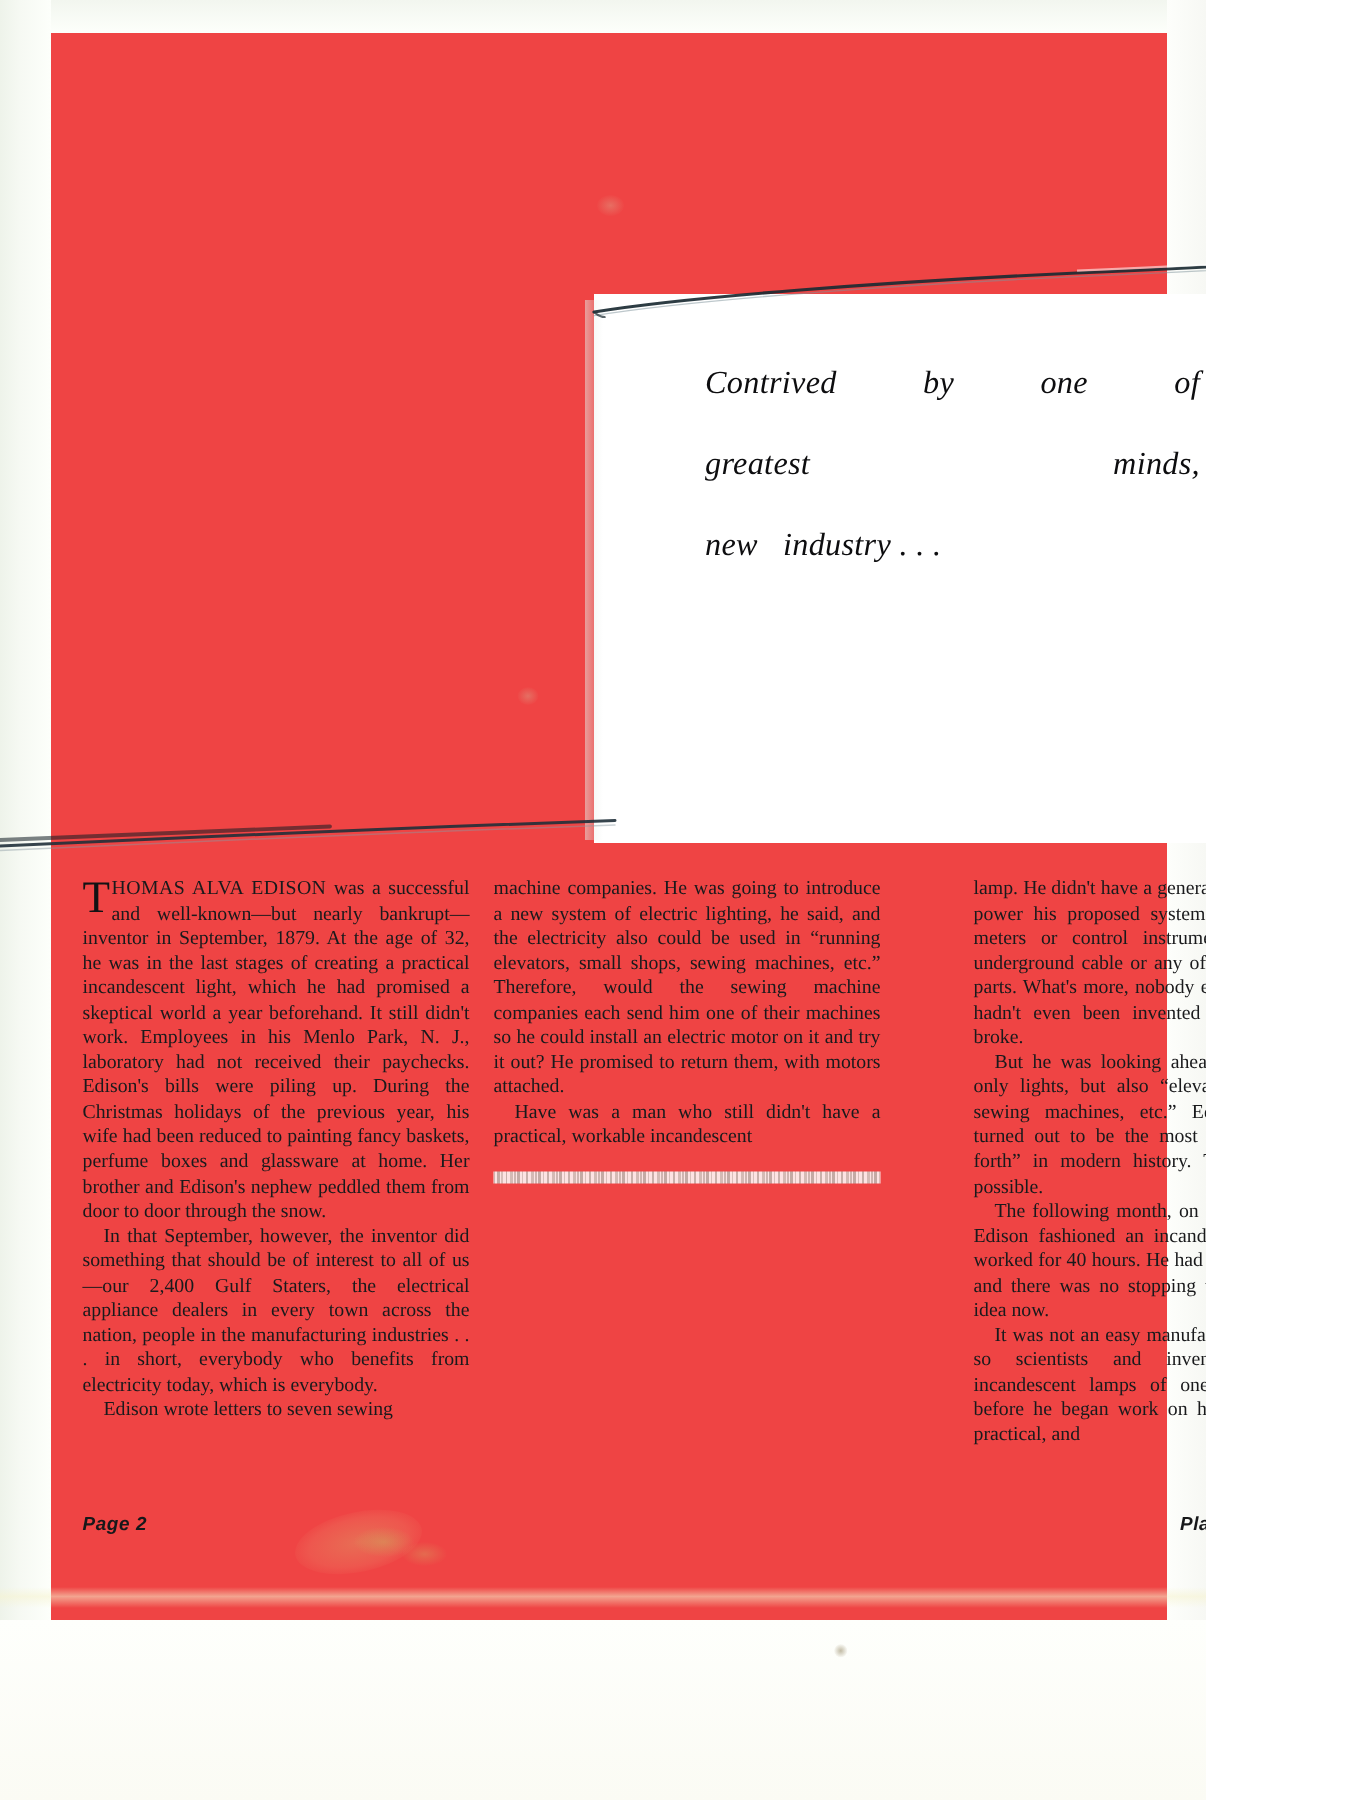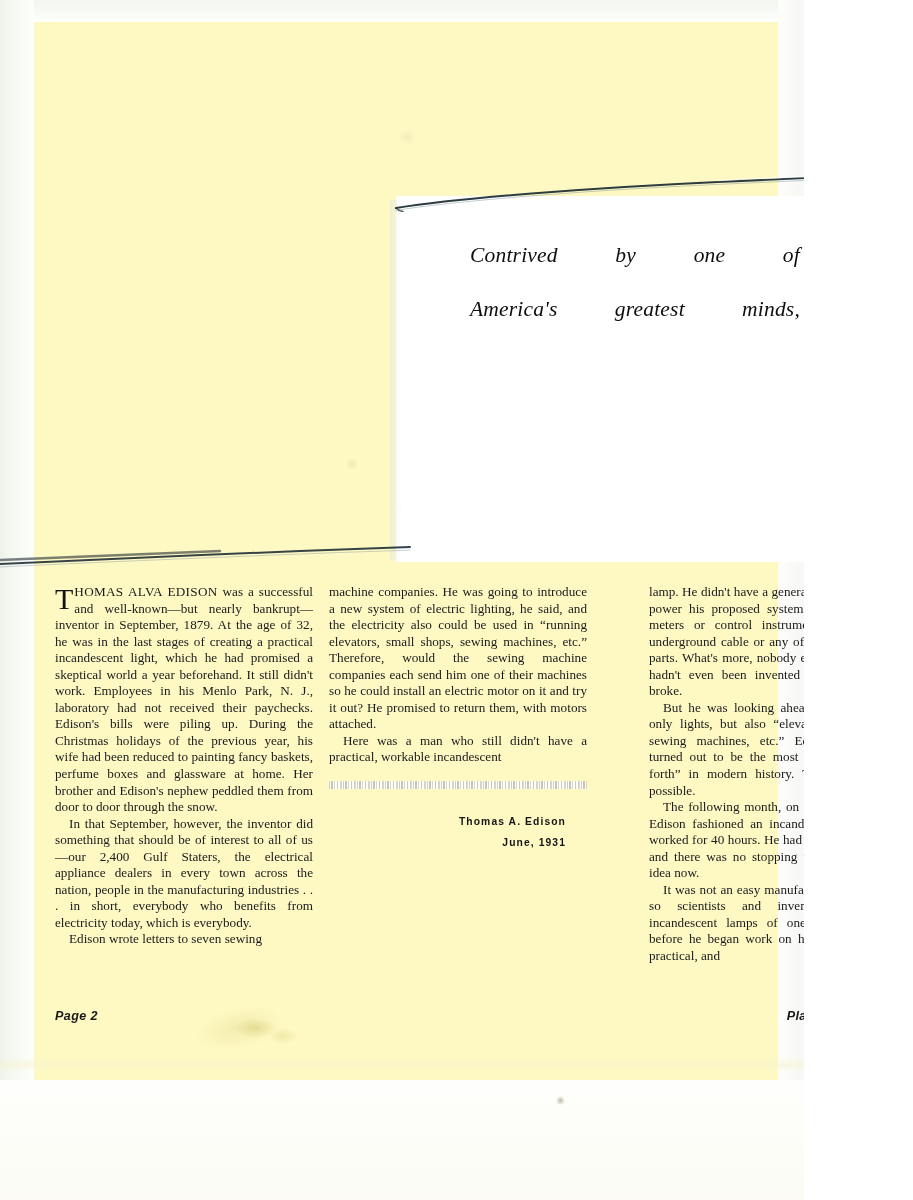--- a/index.html
+++ b/index.html
@@ -5,21 +5,21 @@
   html, body {
     margin: 0;
     padding: 0;
     background: #ffffff;
   }
   #page {
     position: relative;
     width: 804px;
     height: 1200px;
     overflow: hidden;
-    background: #fef9c3;
+    background: #ef4444;
     font-family: "Liberation Serif", serif;
     -webkit-font-smoothing: antialiased;
   }
 
   
   .paper-tint-left {
     position: absolute;
     left: 0; top: 0;
     width: 34px; height: 1200px;
     background: linear-gradient(to right, #eef3ea 0%, #f6f9f3 40%, #fdfffb 100%);
@@ -284,45 +284,44 @@
   <div class="stain stain-f"></div>
 
   <div class="headline">
     <span class="hl-line just">
       <span>Contrived</span>
       <span>by</span>
       <span>one</span>
       <span>of</span>
     </span>
     <span class="hl-line just">
-      <span>America's</span>
       <span>greatest</span>
       <span>minds,</span>
+    </span>
+    <span class="hl-line">
+      <span>new</span>&nbsp;&nbsp;
+      <span>industry . . .</span>
     </span>
   </div>
 
   <div class="article">
 
     <div class="col col-1">
       <p class="first"><span class="dropcap">T</span><span class="smallcaps">HOMAS ALVA EDISON</span><span> was a successful and well-known—but nearly bankrupt—inventor in September, 1879. At the age of 32, he was in the last stages of creating a practical incandescent light, which he had promised a skeptical world a year beforehand. It still didn't work. Employees in his Menlo Park, N. J., laboratory had not received their paychecks. Edison's bills were piling up. During the Christmas holidays of the previous year, his wife had been reduced to painting fancy baskets, perfume boxes and glassware at home. Her brother and Edison's nephew peddled them from door to door through the snow.</span></p>
       <p>In that September, however, the inventor did something that should be of interest to all of us—our 2,400 Gulf Staters, the electrical appliance dealers in every town across the nation, people in the manufacturing industries . . . in short, everybody who benefits from electricity today, which is everybody.</p>
       <p>Edison wrote letters to seven sewing</p>
     </div>
 
     <div class="col col-2">
       <p class="first">machine companies. He was going to introduce a new system of electric lighting, he said, and the electricity also could be used in “running elevators, small shops, sewing machines, etc.” Therefore, would the sewing machine companies each send him one of their machines so he could install an electric motor on it and try it out? He promised to return them, with motors attached.</p>
-      <p>Here was a man who still didn't have a practical, workable incandescent</p>
+      <p>Have was a man who still didn't have a practical, workable incandescent</p>
 
       <div class="pullquote">
         <div class="orn-rule"></div>
         <div class="pq-text">
-          <div class="pq-attrib">
-            <div>Thomas A. Edison</div>
-            <div>June, 1931</div>
-          </div>
         </div>
       </div>
     </div>
 
     <div class="col col-3">
       <p class="first">lamp. He didn't have a generator good enough to power his proposed system, nor did he have meters or control instruments for it, lines, underground cable or any of the other essential parts. What's more, nobody else did. Much of it hadn't even been invented yet. And he was broke.</p>
       <p>But he was looking ahead to operating not only lights, but also “elevators, small shops, sewing machines, etc.” Edison's “etc.” has turned out to be the most important “and so forth” in modern history. The light made it possible.</p>
       <p>The following month, on February 21, 1879, Edison fashioned an incandescent light which worked for 40 hours. He had his foot in the door and there was no stopping the advance of his idea now.</p>
       <p>It was not an easy manufacturing. A dozen or so scientists and inventors had made incandescent lamps of one kind or another before he began work on his own. None was practical, and</p>
     </div>

